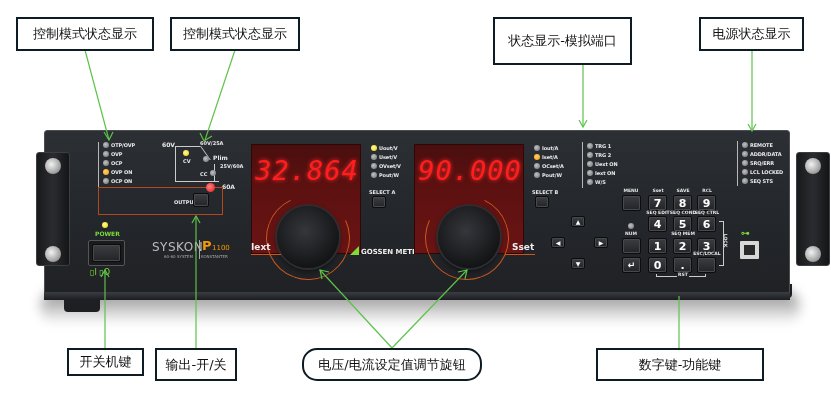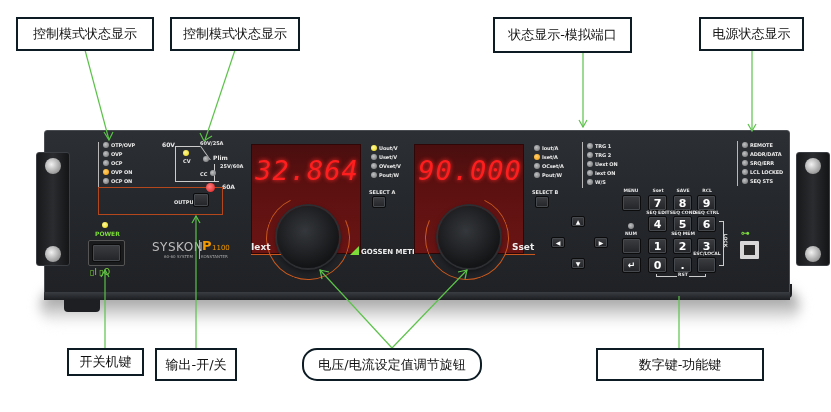--- a/index.html
+++ b/index.html
@@ -281,18 +281,18 @@
     <line x1="392" y1="348" x2="320" y2="270"></line>
     <polyline points="322,279 320,270 329,272"></polyline>
     <line x1="392" y1="348" x2="467" y2="270"></line>
     <polyline points="458,272 467,270 465,279"></polyline>
     <line x1="679" y1="348" x2="679" y2="296"></line>
   </g>
 </svg>
 
 <div class="callout" style="left:16px;top:17px;width:138px;height:34px;">控制模式状态显示</div>
 <div class="callout" style="left:170px;top:17px;width:130px;height:34px;">控制模式状态显示</div>
-<div class="callout" style="left:493px;top:17px;width:139px;height:36px;">状态显示-模拟端口</div>
+<div class="callout" style="left:493px;top:17px;width:139px;height:48px;">状态显示-模拟端口</div>
 <div class="callout" style="left:699px;top:17px;width:105px;height:34px;">电源状态显示</div>
 <div class="callout" style="left:67px;top:348px;width:77px;height:28px;">开关机键</div>
 <div class="callout" style="left:155px;top:348px;width:82px;height:33px;">输出-开/关</div>
 <div class="callout" style="left:302px;top:348px;width:180px;height:33px;border-radius:15px;">电压/电流设定值调节旋钮</div>
 <div class="callout" style="left:596px;top:348px;width:168px;height:33px;">数字键-功能键</div>
 
 </body></html>

